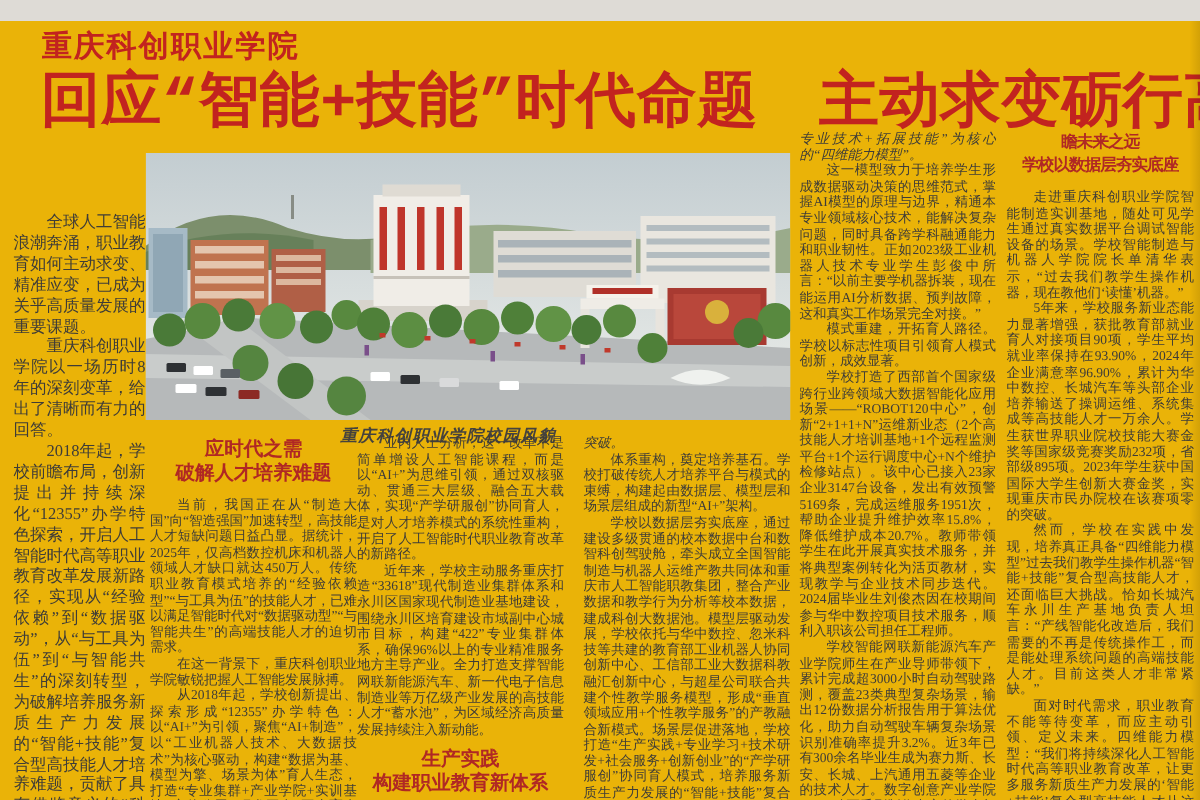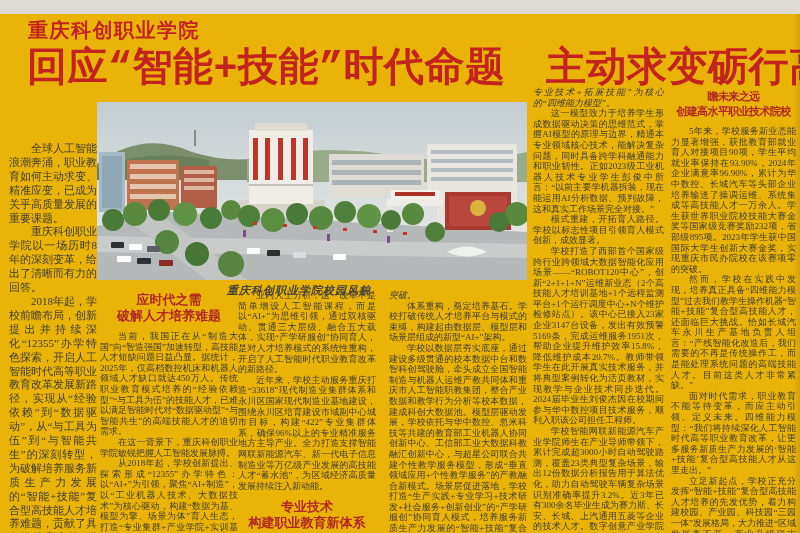--- a/index.html
+++ b/index.html
@@ -43,21 +43,21 @@
   #col-b     { left:238px; top:276px; width:138px; font-size:9px; line-height:10.6px; height:257px; }
   #col-c     { left:389px; top:276px; width:138px; font-size:9px; line-height:10.6px; height:257px; }
   #col-d     { left:533px; top:73px;  width:131px; font-size:9px; line-height:10.6px; height:460px; }
   #col-e     { left:671px; top:73px;  width:125px; font-size:9px; line-height:10.6px; height:460px; }
 
   .sec-heading {
     text-align:center; color:#b02824; font-weight:700;
     font-family:"Liberation Sans", sans-serif;
     text-indent:0;
   }
-  .sec-heading span { display:block; }
+  .sec-heading span { display:block;font-family:Liberation Mono, monospace; }
   #heading-s1 { font-size:13px; line-height:16px; margin:2px 0 7px 0;text-align:center; }
   #heading-s2 { font-size:13px; line-height:16px; margin:8px 0 7px 0; }
   #heading-s3 { font-size:11px; line-height:15px; letter-spacing:-0.6px; margin:2px 0 7px 0; }
 </style>
 </head>
 <body>
 
 <div class="page">
 
   <div class="masthead">重庆科创职业学院</div>
@@ -195,21 +195,21 @@
         <p>从2018年起，学校创新提出、探索形成“12355”办学特色：以“AI+”为引领，聚焦“AI+制造”，以“工业机器人技术、大数据技术”为核心驱动，构建“数据为基、模型为擎、场景为体”育人生态，打造“专业集群+产业学院+实训基地+实体公司+研发平台”五大育人载体，践行“产学研服创”五位一体协同育人模式，系统培养服务新质生产力发展的“智能+技能”复合型高技能人才。</p>
       </div>
   </div>
 
   <div class="col" id="col-b">
     <div>
         <p>业内人士分析，这一改革不是简单增设人工智能课程，而是以“AI+”为思维引领，通过双核驱动、贯通三大层级、融合五大载体，实现“产学研服创”协同育人，是对人才培养模式的系统性重构，开启了人工智能时代职业教育改革的新路径。</p>
         <p>近年来，学校主动服务重庆打造“33618”现代制造业集群体系和永川区国家现代制造业基地建设，围绕永川区培育建设市域副中心城市目标，构建“422”专业集群体系，确保96%以上的专业精准服务地方主导产业。全力打造支撑智能网联新能源汽车、新一代电子信息制造业等万亿级产业发展的高技能人才“蓄水池”，为区域经济高质量发展持续注入新动能。</p>
       </div>
     <div class="sec-heading" id="heading-s2">
-      <span>专业技术</span>
+      <span>生产实践</span>
       <span>构建职业教育新体系</span>
     </div>
     <div>
         <p>在加快发展新质生产力、推动现代化产业体系建设的时代背景下，重庆科创职业院校通过系统性改革，实现三大</p>
       </div>
   </div>
 
   <div class="col" id="col-c">
     <div>
         <p class="cont">突破。</p>
@@ -225,23 +225,24 @@
         <p>这一模型致力于培养学生形成数据驱动决策的思维范式，掌握AI模型的原理与边界，精通本专业领域核心技术，能解决复杂问题，同时具备跨学科融通能力和职业韧性。正如2023级工业机器人技术专业学生彭俊中所言：“以前主要学机器拆装，现在能运用AI分析数据、预判故障，这和真实工作场景完全对接。”</p>
         <p>模式重建，开拓育人路径。学校以标志性项目引领育人模式创新，成效显著。</p>
         <p>学校打造了西部首个国家级跨行业跨领域大数据智能化应用场景——“ROBOT120中心”，创新“2+1+1+N”运维新业态（2个高技能人才培训基地+1个远程监测平台+1个运行调度中心+N个维护检修站点）。该中心已接入23家企业3147台设备，发出有效预警5169条，完成运维服务1951次，帮助企业提升维护效率15.8%，降低维护成本20.7%。教师带领学生在此开展真实技术服务，并将典型案例转化为活页教材，实现教学与企业技术同步迭代。2024届毕业生刘俊杰因在校期间参与华中数控项目技术服务，顺利入职该公司担任工程师。</p>
         <p>学校智能网联新能源汽车产业学院师生在产业导师带领下，累计完成超3000小时自动驾驶路测，覆盖23类典型复杂场景，输出12份数据分析报告用于算法优化，助力自动驾驶车辆复杂场景识别准确率提升3.2%。近3年已有300余名毕业生成为赛力斯、长安、长城、上汽通用五菱等企业的技术人才。数字创意产业学院AICG动画番剧制作中心的学生与产业导师合作完成《盖世帝尊》《仙武传》等三维动画，全网播放量超94.9亿，创造产值300余万元。</p>
       </div>
   </div>
 
   <div class="col" id="col-e">
     <div class="sec-heading" id="heading-s3">
       <span>瞻未来之远</span>
-      <span>创建高水平职业技术院校</span>
-    </div>
-    <div>
+      <span>学校以数据层夯实底座</span>
+    </div>
+    <div>
+        <p>走进重庆科创职业学院智能制造实训基地，随处可见学生通过真实数据平台调试智能设备的场景。学校智能制造与机器人学院院长单清华表示，“过去我们教学生操作机器，现在教他们‘读懂’机器。”</p>
         <p>5年来，学校服务新业态能力显著增强，获批教育部就业育人对接项目90项，学生平均就业率保持在93.90%，2024年企业满意率96.90%，累计为华中数控、长城汽车等头部企业培养输送了操调运维、系统集成等高技能人才一万余人。学生获世界职业院校技能大赛金奖等国家级竞赛奖励232项，省部级895项。2023年学生获中国国际大学生创新大赛金奖，实现重庆市民办院校在该赛项零的突破。</p>
         <p>然而，学校在实践中发现，培养真正具备“四维能力模型”过去我们教学生操作机器“智能+技能”复合型高技能人才，还面临巨大挑战。恰如长城汽车永川生产基地负责人坦言：“产线智能化改造后，我们需要的不再是传统操作工，而是能处理系统问题的高端技能人才。目前这类人才非常紧缺。”</p>
         <p>面对时代需求，职业教育不能等待变革，而应主动引领、定义未来。四维能力模型：“我们将持续深化人工智能时代高等职业教育改革，让更多服务新质生产力发展的‘智能+技能’复合型高技能人才从这里走出。”</p>
         <p>立足新起点，学校正充分发挥“智能+技能”复合型高技能人才培养的先发优势，着力构建校园、产业园、科技园“三园一体”发展格局，大力推进“区域发展离不开、产业升级强支撑、职教出海有品牌”的高水平职业技术院校建设。持续为服务国家战略和区域发展注入人才动能，为新时代高等职业教育改革贡献更多“科创智慧”与“科创方案”。</p>
       </div>
 
   </div>
 
   <div class="edge-right"></div>
   <div class="edge-bottom"></div>

